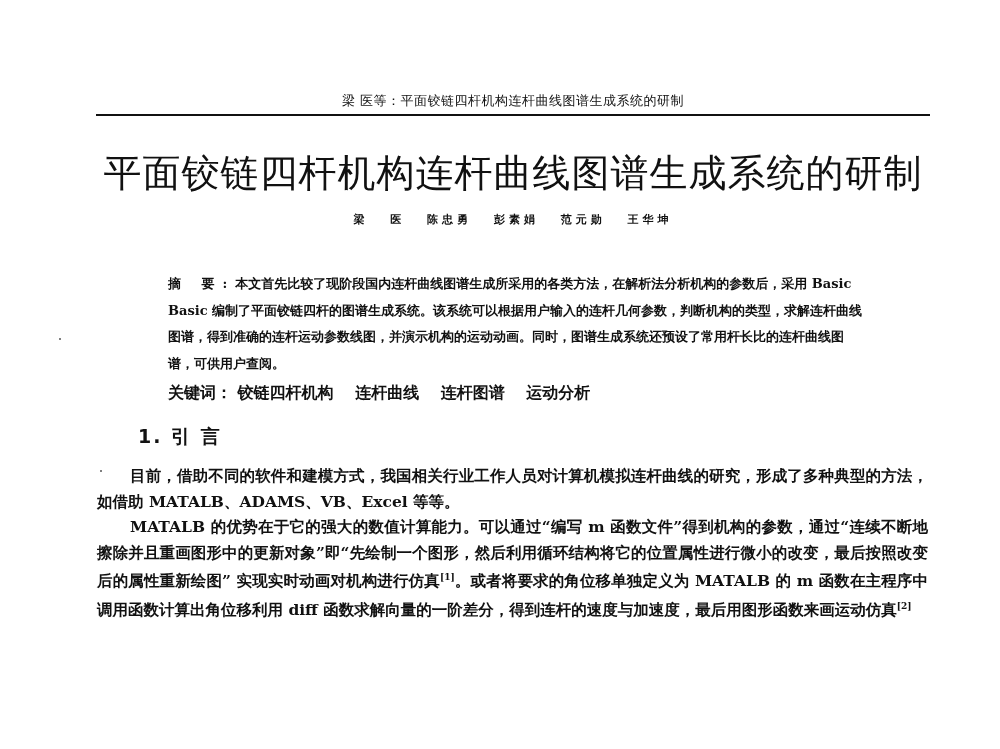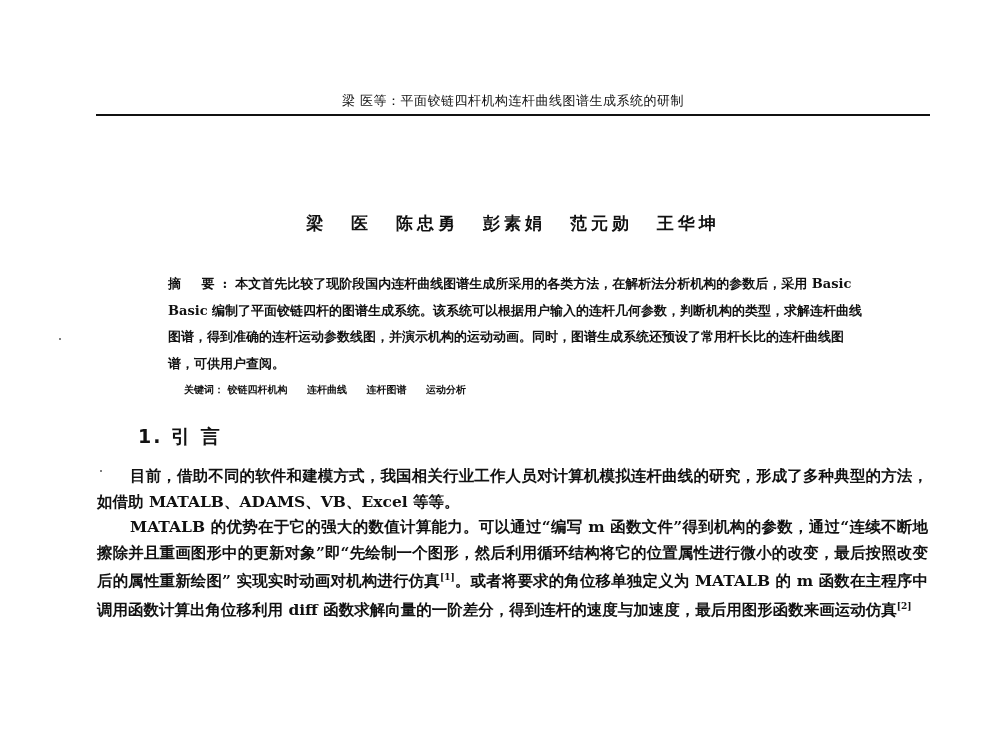--- a/index.html
+++ b/index.html
@@ -7,46 +7,47 @@
          font-family:"DejaVu Serif", "Liberation Serif", serif; color:#111; }
   .page { position:absolute; left:0; top:0; width:1000px; height:749px; }
   .running-head { position:absolute; left:96px; width:834px; top:92px; text-align:center;
                   font-size:13px; font-weight:normal; letter-spacing:0.5px; }
   .rule { position:absolute; left:96px; width:834px; top:114px; height:0;
           border-top:2px solid #111; }
   .title { position:absolute; left:96px; width:834px; top:150px; text-align:center;
            font-family:"DejaVu Sans", "Liberation Sans", sans-serif;
            font-size:38px; font-weight:normal; letter-spacing:1px; line-height:46px; }
   .authors { position:absolute; left:96px; width:834px; top:212px; text-align:center;
-             font-size:17px; font-weight:bold; word-spacing:14px; letter-spacing:4px; }
+             font-size:11px; font-weight:bold; word-spacing:14px; letter-spacing:4px; }
   .affil { position:absolute; left:96px; width:834px; top:246px; text-align:center;
            font-size:12px; font-weight:bold; letter-spacing:1px; }
   .abstract { position:absolute; left:168px; width:700px; top:271px;
               font-size:13px; line-height:26.5px; font-weight:bold; }
   .abstract .label { letter-spacing:8px; }
   .keywords { position:absolute; left:168px; width:700px; top:383px;
-              font-size:10px; font-weight:bold;margin-left:16px; }
+              font-size:16px; font-weight:bold; }
   .keywords span.kw { margin-right:16px; }
   .section { position:absolute; left:138px; top:424px; font-size:19px; font-weight:bold;
              font-family:"DejaVu Sans", "Liberation Sans", sans-serif; letter-spacing:2px; }
   .body { position:absolute; left:97px; width:831px; top:463px;
           font-size:15.5px; line-height:25.6px; font-weight:bold; text-align:justify; }
   .body p { margin:0; }
   .body p.indent { text-indent:33px; }
   .body sup { font-size:9px; }
   .speck { position:absolute; background:#555; border-radius:50%; }
 </style>
 </head>
 <body>
 
 <div class="page">
 
   <div class="running-head">梁 医等：平面铰链四杆机构连杆曲线图谱生成系统的研制</div>
   <div class="rule"></div>
 
+  <h1 class="title" style="margin:0;">平面铰链四杆机构连杆曲线图谱生成系统的研制</h1>
 
   <div class="authors">
     <span>梁 医</span>
     <span>陈忠勇</span>
     <span>彭素娟</span>
     <span>范元勋</span>
     <span>王华坤</span>
   </div>
 
 

